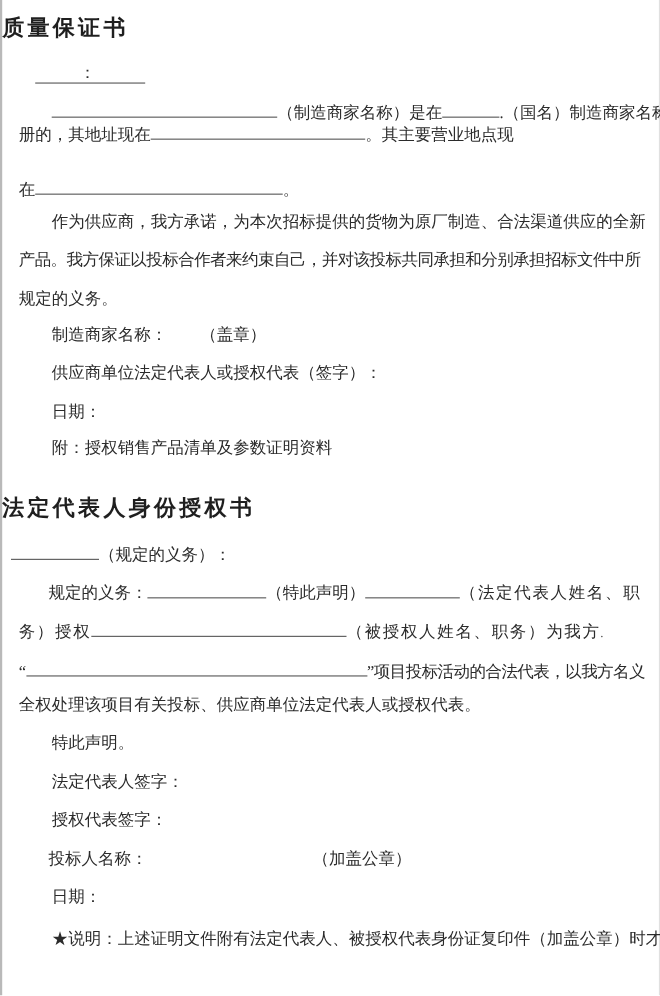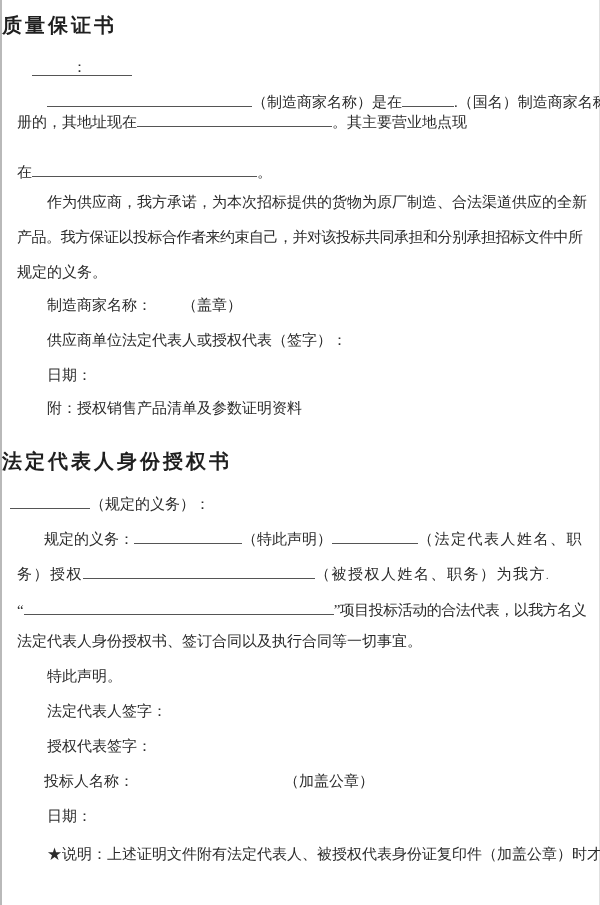--- a/index.html
+++ b/index.html
@@ -96,21 +96,21 @@
 
   <div class="line indent-sm" style="top:525px">
     <span>规定的义务：</span><span class="ul" style="width:108px"></span><span>（特此声明）</span><span class="ul" style="width:86px"></span><span class="loose">（法定代表人姓名、职</span>
   </div>
   <div class="line" style="top:596px">
     <span>“</span><span class="ul" style="width:310px"></span><span class="tight">”项目投标活动的合法代表，以我方名义</span>
   </div>
   <div class="line" style="top:560px">
     <span class="loose">务）授权</span><span class="ul" style="width:232px"></span><span class="loose">（被授权人姓名、职务）为我方</span><span style="font-size:10px">.</span>
   </div>
-  <div class="line" style="top:631px">法定代表人身份授权书、签订合同以及执行合同等一切事宜。</div>
+  <div class="line" style="top:631px">全权处理该项目有关投标、供应商单位法定代表人或授权代表。</div>
 
   <div class="line indent" style="top:666px">特此声明。</div>
   <div class="line indent" style="top:701px">法定代表人签字：</div>
   <div class="line indent" style="top:736px">授权代表签字：</div>
 
   <div class="line indent-sm" style="top:771px">
     <span>投标人名称：</span><span class="spacer w150"></span><span>（加盖公章）</span>
   </div>
   <div class="line indent" style="top:806px">日期：</div>
 

